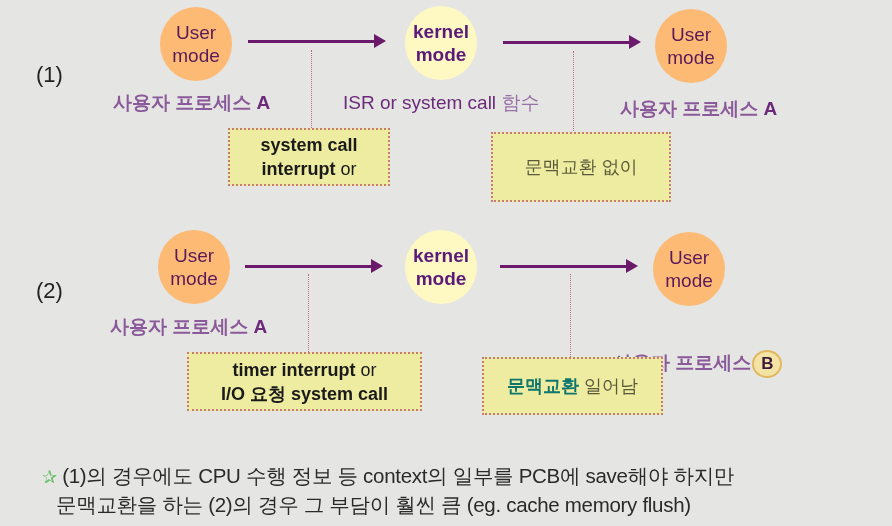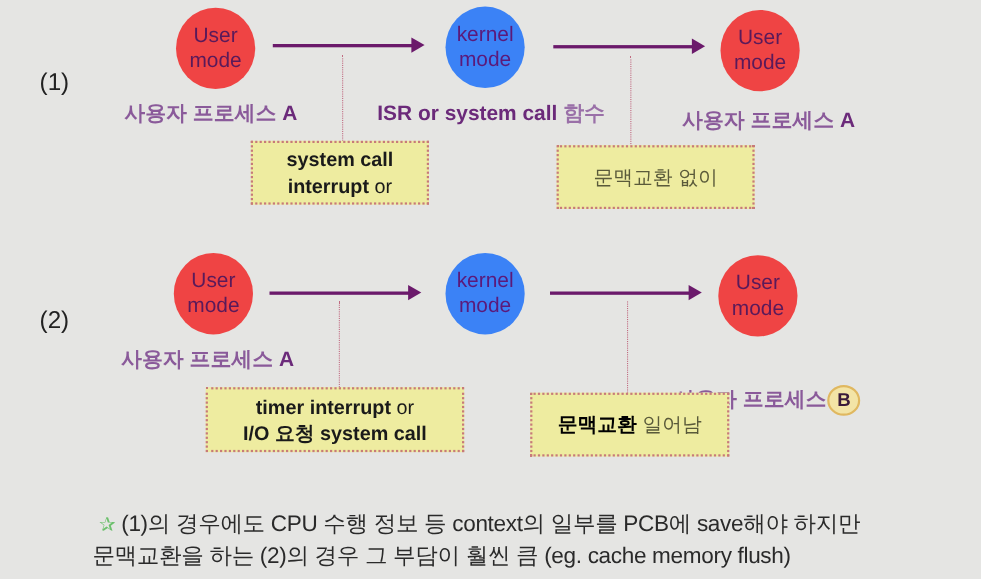--- a/index.html
+++ b/index.html
@@ -10,43 +10,43 @@
     position: relative;
   }
   .abs { position: absolute; }
   .row-label { font-size: 22px; color: #222; }
   .circle {
     position: absolute; border-radius: 50%;
     display: flex; align-items: center; justify-content: center;
     text-align: center; font-size: 19px; line-height: 23px;
     color: #5a1a5a;
   }
-  .user-circle { background: #ef4444; width: 72px; height: 74px; }
-  .kernel-circle { background: #3b82f6; width: 72px; height: 74px; color: #5b1a7a; }
+  .user-circle { background: #fdba74; width: 72px; height: 74px; }
+  .kernel-circle { background: #fef9c3; width: 72px; height: 74px; color: #5b1a7a; font-weight: bold; }
   .arrow { position: absolute; height: 3px; background: #6b1a6b; }
   .arrow::after {
     content: ""; position: absolute; right: -10px; top: -6px;
     border-left: 12px solid #6b1a6b; border-top: 7.5px solid transparent; border-bottom: 7.5px solid transparent;
   }
   .proc-label { font-size: 19px; color: #8a5a9a; white-space: nowrap; font-weight: bold; }
   .proc-label .latin { color: #6b2a7a; }
   .isr-label { font-size: 19px; color: #6b2a7a; white-space: nowrap; }
   .isr-label .ko { color: #9a70a8; }
   .dotline { position: absolute; width: 0; border-left: 1.5px dotted #c06a80; }
   .note-box {
     position: absolute; background: #eeeca0;
     border: 2px dotted #c77a7a;
     box-sizing: border-box;
     display: flex; flex-direction: column; align-items: center; justify-content: center;
     font-size: 18px; line-height: 24px; color: #1a1a1a; text-align: center;
   }
   .note-box b { font-weight: bold; }
   .note-box .normal { font-weight: normal; }
   .note-box .ko-mid { color: #5a5a3a; }
-  .note-box .red { color: #000000; font-weight: bold; }
+  .note-box .red { color: #0f766e; font-weight: bold; }
   .b-badge {
     display: inline-flex; align-items: center; justify-content: center;
     width: 30px; height: 28px; border-radius: 50%;
     background: #f3e4a6; border: 2px solid #e0b860;
     color: #3a1a3a; font-size: 17px; margin-left: 1px; vertical-align: middle;
     box-sizing: border-box;
   }
   .footer { font-size: 20.5px; color: #2a2a2a; white-space: nowrap; letter-spacing: -0.3px; }
   .star { color: #6cc06c; font-size: 18px; }
 </style>
@@ -78,39 +78,39 @@
     <div>User</div>
     <div>mode</div>
   </div>
 </div>
 
 <div class="abs proc-label" style="left:113px; top:90px;">
   <span>사용자 프로세스</span>
   <span class="latin">A</span>
 </div>
 
-<div class="abs isr-label" style="left:343px; top:90px;font-weight:bold;">
+<div class="abs isr-label" style="left:343px; top:90px;">
   <span>ISR or system call</span>
   <span class="ko">함수</span>
 </div>
 
 <div class="abs proc-label" style="left:620px; top:96px;">
   <span>사용자 프로세스</span>
   <span class="latin">A</span>
 </div>
 
 <div class="dotline" style="left:311px; top:50px; height:78px;"></div>
 <div class="dotline" style="left:573px; top:51px; height:82px;"></div>
 
 <div class="note-box" style="left:228px; top:128px; width:162px; height:58px;">
   <div><b>system call</b></div>
   <div><b>interrupt</b> <span class="normal">or</span></div>
 </div>
 
-<div class="note-box" style="left:506px; top:132px; width:180px; height:58px; color:#2a2a2a;gap:18px;">
+<div class="note-box" style="left:491px; top:132px; width:180px; height:70px; color:#2a2a2a;gap:18px;">
   <div class="ko-mid">문맥교환 없이</div>
 </div>
 
 <div class="abs row-label" style="left:36px; top:278px;">(2)</div>
 
 <div class="circle user-circle" style="left:158px; top:230px;">
   <div>
     <div>User</div>
     <div>mode</div>
   </div>
@@ -148,19 +148,19 @@
 
 <div class="note-box" style="left:187px; top:352px; width:235px; height:59px;">
   <div><b>timer interrupt</b> <span class="normal">or</span></div>
   <div><b>I/O 요청 system call</b></div>
 </div>
 
 <div class="note-box" style="left:482px; top:357px; width:181px; height:58px; flex-direction:row;">
   <span class="red">문맥교환</span>&nbsp;<span class="ko-mid">일어남</span>
 </div>
 
-<div class="abs footer" style="left:42px; top:462px;margin-left:48px;">
+<div class="abs footer" style="left:42px; top:462px;">
   <span class="star">✰</span>
   <span>(1)의 경우에도 CPU 수행 정보 등 context의 일부를 PCB에 save해야 하지만</span>
 </div>
-<div class="abs footer" style="left:84px; top:491px;">
+<div class="abs footer" style="left:56px; top:491px;">
   <span>문맥교환을 하는 (2)의 경우 그 부담이 훨씬 큼 (eg. cache memory flush)</span>
 </div>
 
 </body></html>

